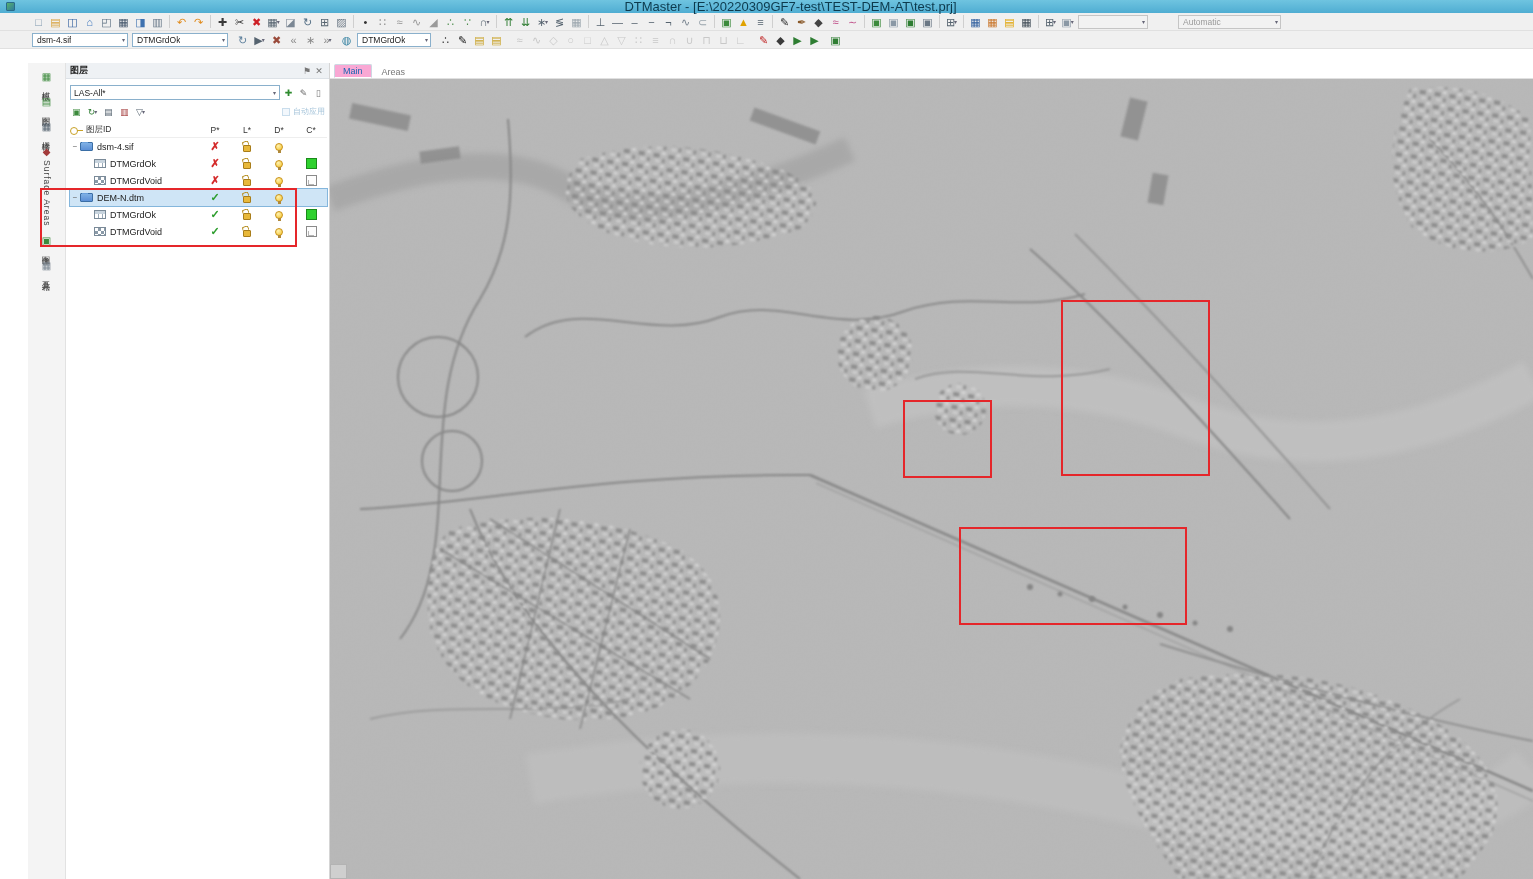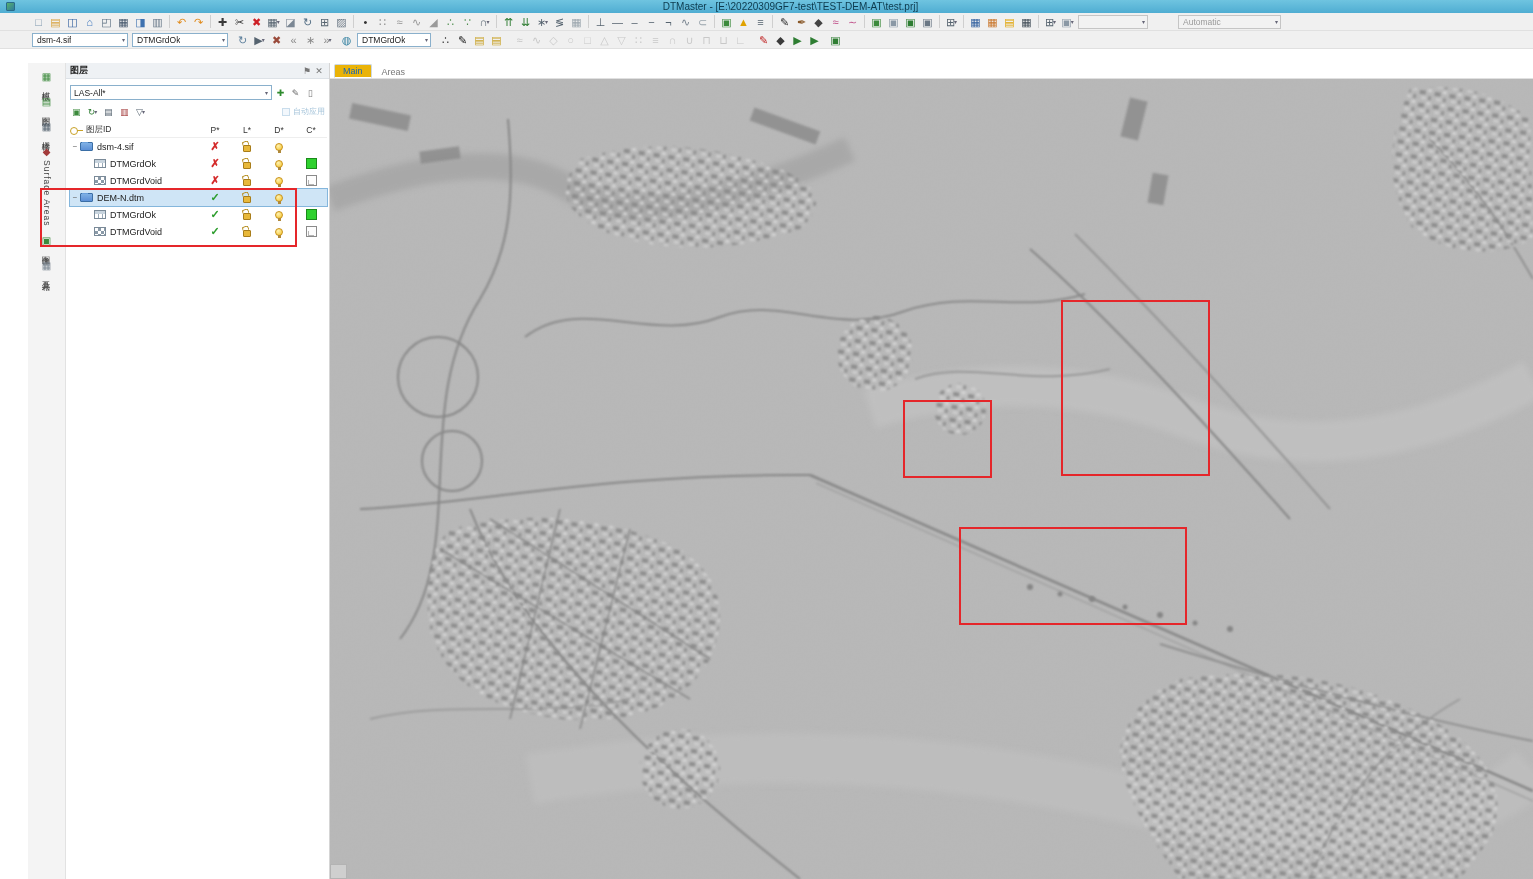--- a/index.html
+++ b/index.html
@@ -2,21 +2,21 @@
 <html><head>
 <meta charset="utf-8">
 <style>
   html,body{margin:0;padding:0;background:#fff;}
   *{box-sizing:border-box;font-family:"Liberation Sans",sans-serif;}
   .window{position:relative;width:1533px;height:879px;overflow:hidden;background:#fff;font-size:10px;}
 
   
   .titlebar{height:13px;background:linear-gradient(#6fc4e0,#4fadd2);display:flex;align-items:center;justify-content:center;position:relative;}
   .app-icon{position:absolute;left:6px;top:2px;width:9px;height:9px;background:linear-gradient(135deg,#59b06a,#2e7d9e);border:1px solid #2a6b8a;border-radius:1px;}
-  .title-text{font-size:10px;color:#0d3a4d;line-height:13px;white-space:nowrap;padding-left:48px;}
+  .title-text{font-size:13px;color:#0d3a4d;line-height:13px;white-space:nowrap;padding-left:48px;}
 
   
   .menubar{height:14px;background:#f2f2f2;border-bottom:1px solid #e3e3e3;display:flex;align-items:center;padding-left:32px;}
   .menu-item{font-size:9px;color:#333;padding:0 7px;line-height:14px;cursor:default;}
 
   
   .toolbar{height:18px;background:#f0f0f0;border-bottom:1px solid #e0e0e0;display:flex;align-items:center;padding-left:30px;white-space:nowrap;}
   .tb-btn{display:inline-flex;align-items:center;justify-content:center;width:16px;height:16px;font-size:11px;line-height:16px;margin:0 0.5px;border-radius:2px;cursor:default;}
   .tb-btn.dim{opacity:0.55;}
   .tb-caret{font-size:6px;color:#667;margin-left:-1px;}
@@ -33,21 +33,21 @@
   .vtabs{width:38px;background:#f4f4f4;border-right:1px solid #e2e2e2;display:flex;flex-direction:column;align-items:center;padding-top:4px;}
   .vtab{display:flex;flex-direction:column;align-items:center;padding:5px 0;gap:3px;width:100%;cursor:default;}
   .vtab-icon{font-size:10px;line-height:10px;}
   .vtab-label{writing-mode:vertical-rl;font-size:8.5px;color:#444;letter-spacing:1px;line-height:10px;}
 
   
   .panel{width:264px;background:#fff;border-right:1px solid #d5d5d5;display:flex;flex-direction:column;}
   .panel-header{height:16px;background:#eef1f4;border-bottom:1px solid #dde2e7;display:flex;align-items:center;padding:0 4px;}
   .panel-title{font-size:9px;color:#222;font-weight:bold;flex:1;}
   .panel-hbtn{font-size:9px;color:#777;width:12px;text-align:center;cursor:default;}
-  .filter-row{display:flex;align-items:center;padding:6px 12px 2px 4px;gap:2px;}
+  .filter-row{display:flex;align-items:center;padding:6px 4px 2px 4px;gap:2px;}
   .combo{flex:1;height:15px;border:1px solid #8ab0cc;background:#fff;display:flex;align-items:center;padding:0 3px;font-size:8.5px;color:#222;justify-content:space-between;}
   .mini-btn{width:13px;height:13px;display:inline-flex;align-items:center;justify-content:center;font-size:9px;cursor:default;border-radius:2px;}
   .tools-row{display:flex;align-items:center;padding:3px 4px;gap:3px;}
   .auto-apply{margin-left:auto;display:flex;align-items:center;gap:3px;opacity:0.55;}
   .auto-box{width:8px;height:8px;border:1px solid #9ec3dd;background:#e8f2fa;}
   .auto-label{font-size:8px;color:#5a93bb;}
 
   
   .tree{flex:1;padding:2px 2px 0 4px;overflow:hidden;}
   .tree-head{display:flex;align-items:center;height:15px;border-bottom:1px solid #eee;}
@@ -74,21 +74,21 @@
   .cbox.green{background:#2ed12e;border-color:#1a8a1a;}
   .cbox.empty::after{content:"";position:absolute;left:1px;top:4px;width:5px;height:4px;border-left:1px solid #b5b5b5;border-bottom:1px solid #b5b5b5;}
   .i-key{display:inline-block;width:13px;height:9px;position:relative;flex:none;}
   .i-key::before{content:"";position:absolute;left:0;top:1px;width:6px;height:6px;border:1.6px solid #c9a227;border-radius:50%;}
   .i-key::after{content:"";position:absolute;left:7px;top:4px;width:6px;height:1.6px;background:#c9a227;box-shadow:3px 1.5px 0 -0.5px #c9a227;}
 
   
   .map{flex:1;display:flex;flex-direction:column;position:relative;min-width:0;}
   .map-tabs{height:16px;background:#fff;border-bottom:1px solid #e0e0e0;display:flex;align-items:flex-end;padding-left:4px;gap:2px;}
   .map-tab{font-size:9px;padding:1px 8px;color:#777;cursor:default;}
-  .map-tab.active{color:#1a66b3;border:1px solid #cdd8e2;border-bottom:1px solid #fff;background:#eab308;border-radius:2px 2px 0 0;}
+  .map-tab.active{color:#1a66b3;border:1px solid #cdd8e2;border-bottom:1px solid #fff;background:#f9a8d4;border-radius:2px 2px 0 0;}
   .map-canvas{flex:1;position:relative;background:#b7b7b7;overflow:hidden;}
   .map-canvas svg{display:block;width:100%;height:100%;}
   .corner-box{position:absolute;left:0;bottom:0;width:17px;height:15px;background:#cfcfcf;border:1px solid #b3b3b3;}
 
   .anno{position:absolute;border:2px solid #e5262a;z-index:50;pointer-events:none;}
 </style>
 </head>
 <body>
 
 <div class="window">

